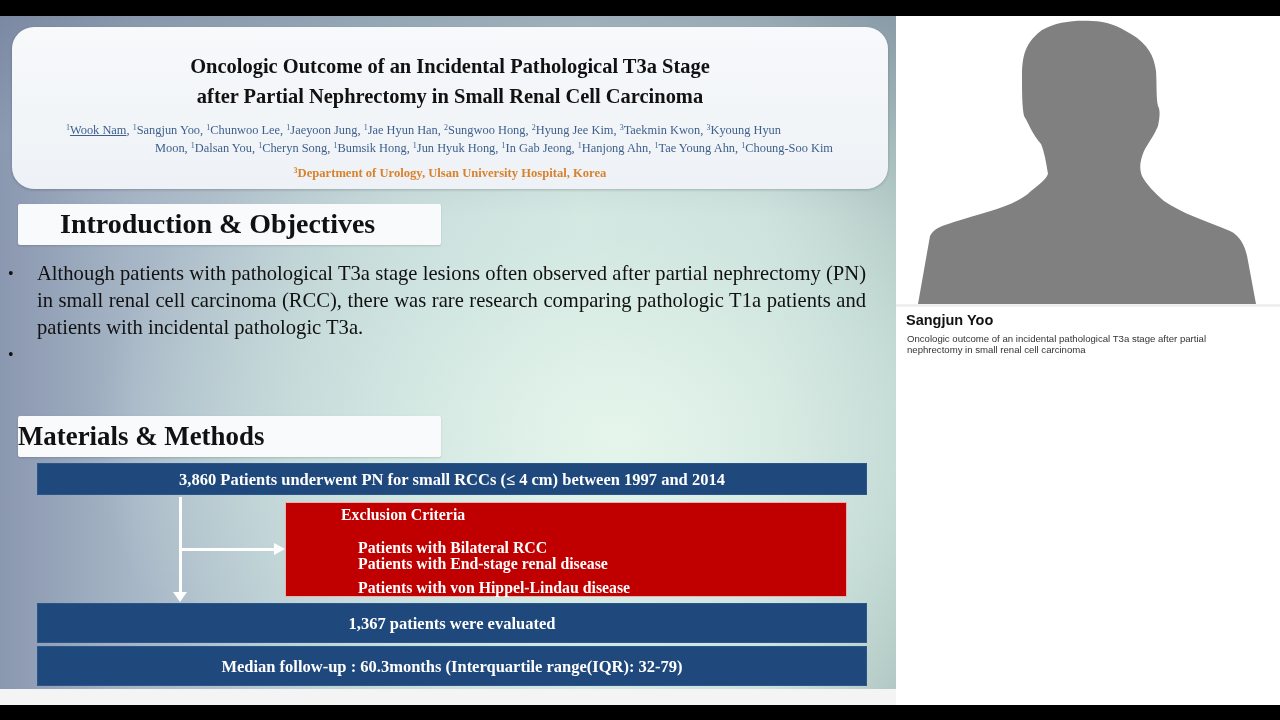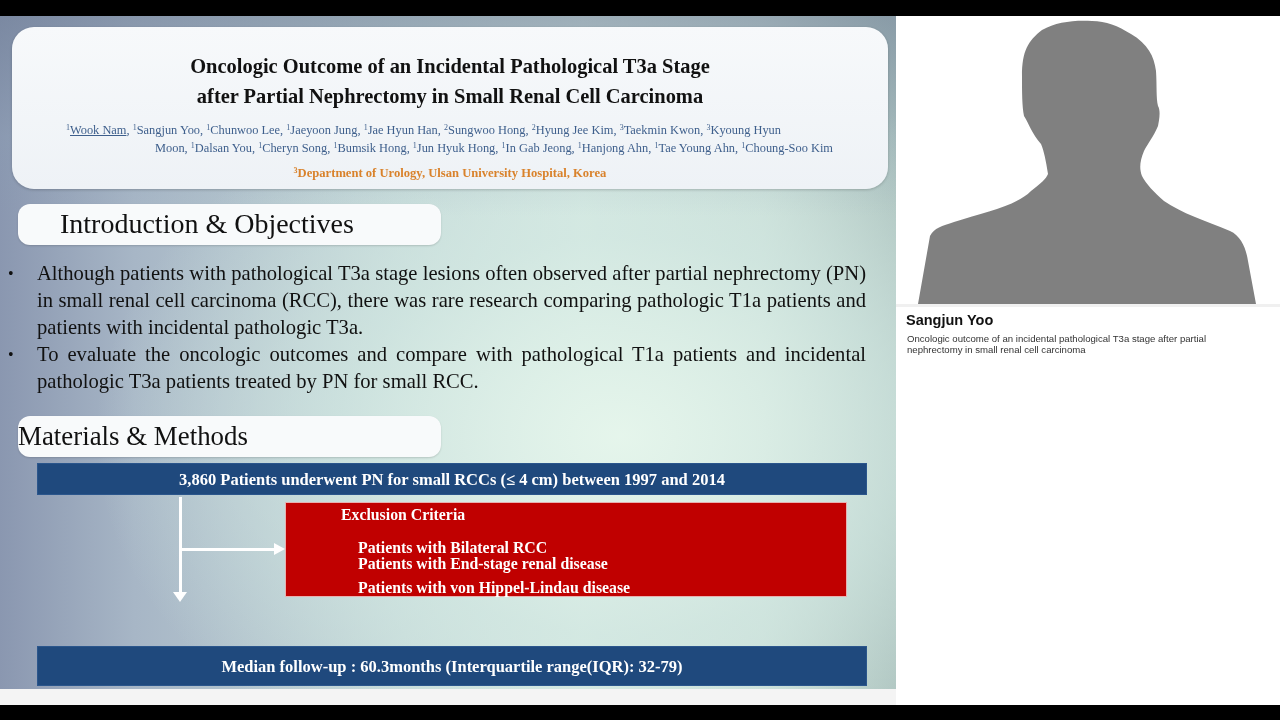--- a/index.html
+++ b/index.html
@@ -46,23 +46,23 @@
     .authors .u { text-decoration: underline; }
     .affil {
       position: absolute; left: 0; top: 133px; width: 100%;
       font-family: "Liberation Serif", serif; font-weight: bold;
       font-size: 12.6px; line-height: 21px; color: #d9822b;
       white-space: nowrap;
     }
     .affil sup { font-size: 8px; vertical-align: 4px; }
 
     .section-header {
-      position: absolute; background: #f8fafb; border-radius: 12px;
+      position: absolute; background: #f8fafb; border-radius: 2px;
       box-shadow: 0 1px 2px rgba(0,0,0,0.15);
-      font-family: "Liberation Serif", serif; font-weight: normal; color: #111;
+      font-family: "Liberation Serif", serif; font-weight: bold; color: #111;
       font-size: 28px; line-height: 40px;
     }
     .sec-intro { left: 18px; top: 188px; width: 423px; height: 41px; padding-left: 42px; }
     .sec-methods { left: 18px; top: 400px; width: 423px; height: 41px; }
     .sec-methods span { display:inline-block; transform: scaleX(0.96); transform-origin: left; }
 
     .bullets { position: absolute; left: 6px; top: 244px; width: 860px; }
     .bullet { position: relative; padding-left: 31px; font-size: 20.6px; line-height: 27px; color: #111; text-align: justify; }
     .bullet .dot { position: absolute; left: 2px; top: 0; font-size: 16px; }
     .bullet.b1 { text-align-last: left; }
@@ -130,21 +130,20 @@
     <span>Introduction &amp; Objectives</span>
   </div>
 
   <div class="bullets">
     <div class="bullet b1">
       <span class="dot">•</span>
       <span>Although patients with pathological T3a stage lesions often observed after partial nephrectomy (PN) in small renal cell carcinoma (RCC), there was rare research comparing pathologic T1a patients and patients with incidental pathologic T3a.</span>
     </div>
     <div class="bullet b1">
       <span class="dot">•</span>
-      <span>To evaluate the oncologic outcomes and compare with pathological T1a patients and incidental pathologic T3a patients treated by PN for small RCC.</span>
     </div>
   </div>
 
   <div class="section-header sec-methods">
     <span>Materials &amp; Methods</span>
   </div>
 
   <div class="flow-box fb1">3,860 Patients underwent PN for small RCCs (≤ 4 cm) between 1997 and 2014</div>
 
   <div class="arrow-down-line"></div>
@@ -152,20 +151,21 @@
   <div class="arrow-right-line"></div>
   <div class="arrow-right-head"></div>
 
   <div class="excl-box">
     <div class="h">Exclusion Criteria</div>
     <div class="i i1">Patients with Bilateral RCC</div>
     <div class="i i3">Patients with von Hippel-Lindau disease</div>
     <div class="i i2">Patients with End-stage renal disease</div>
   </div>
 
+  <div class="flow-box fb2">1,367 patients were evaluated</div>
   <div class="flow-box fb3">Median follow-up : 60.3months (Interquartile range(IQR):  32-79)</div>
 </div>
 
 <div class="slide-bottom-gap"></div>
 
 <div class="panel">
   <div class="avatar-wrap">
     <svg width="384" height="288" viewBox="0 0 384 288">
       <path fill="#808080" d="M22,288 L34,220 C38,212 46,210 58,206 C90,196 120,190 135,175 C145,167 150,163 152,158 C150,145 148,135 145,128 C136,118 133,108 128,100 C126,90 126,75 126,60 C126,35 132,25 146,14 C160,6 178,4 196,5 C210,5 222,10 235,18 C252,28 258,40 260,55 C261,70 260,82 262,90 C265,95 263,105 262,110 C258,120 252,127 248,135 C244,145 243,152 246,160 C250,168 258,176 268,185 C285,197 310,205 334,215 C345,220 350,232 352,245 L360,288 Z"></path>
     </svg>

